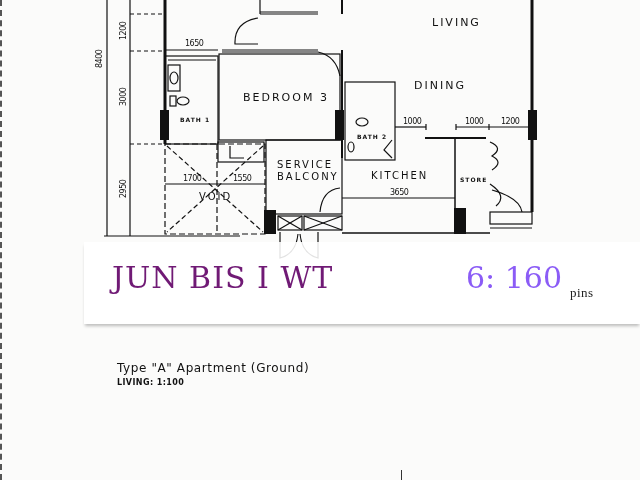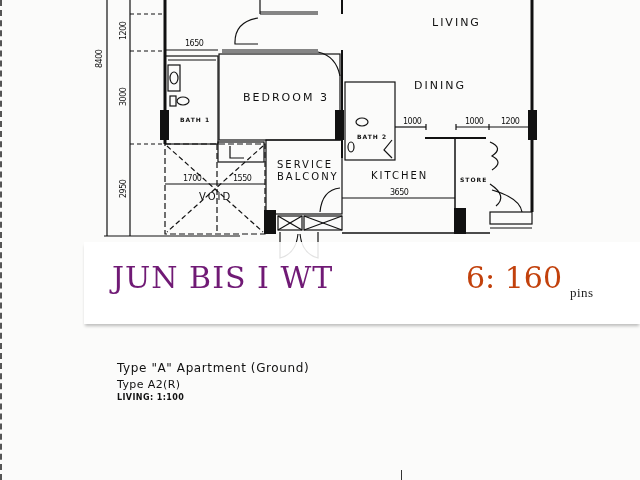--- a/index.html
+++ b/index.html
@@ -26,21 +26,21 @@
     filter: blur(0.3px);
   }
   .band-left {
     position: absolute; left: 112px; top: 260px;
     font-family: "DejaVu Serif", serif; font-size: 30px; letter-spacing: 1px;
     color: #701a75; filter: blur(0.6px);
   }
   .band-right {
     position: absolute; left: 466px; top: 260px;
     font-family: "DejaVu Serif", serif; font-size: 30px;
-    color: #c2410c; filter: blur(0.6px);
+    color: #8b5cf6; filter: blur(0.6px);
   }
   .band-unit {
     position: absolute; left: 570px; top: 285px; font-size: 13px; color: #222;
     font-family: Liberation Serif, serif; letter-spacing: 0.5px;
   }
   .caption {
     position: absolute; left: 117px; top: 360px;
     font-family: "DejaVu Sans", sans-serif; color: #111;
   }
   .caption .line1 { font-size: 12px; letter-spacing: 0.6px; line-height: 17px; }
@@ -163,17 +163,16 @@
   <text class="dim" x="501" y="124">1200</text>
 </svg>
 
 <div class="overlay-band"></div>
 <div class="band-left">JUN BIS I WT</div>
 <div class="band-right">6: 160</div>
 <div class="band-unit">pins</div>
 
 <div class="caption">
   <div class="line1">Type "A" Apartment (Ground)</div>
-  <div class="line2">Type A2(R)</div>
   <div class="line3">LIVING: 1:100</div>
 </div>
 
 <div class="tick-mark"></div>
 
 </body></html>

